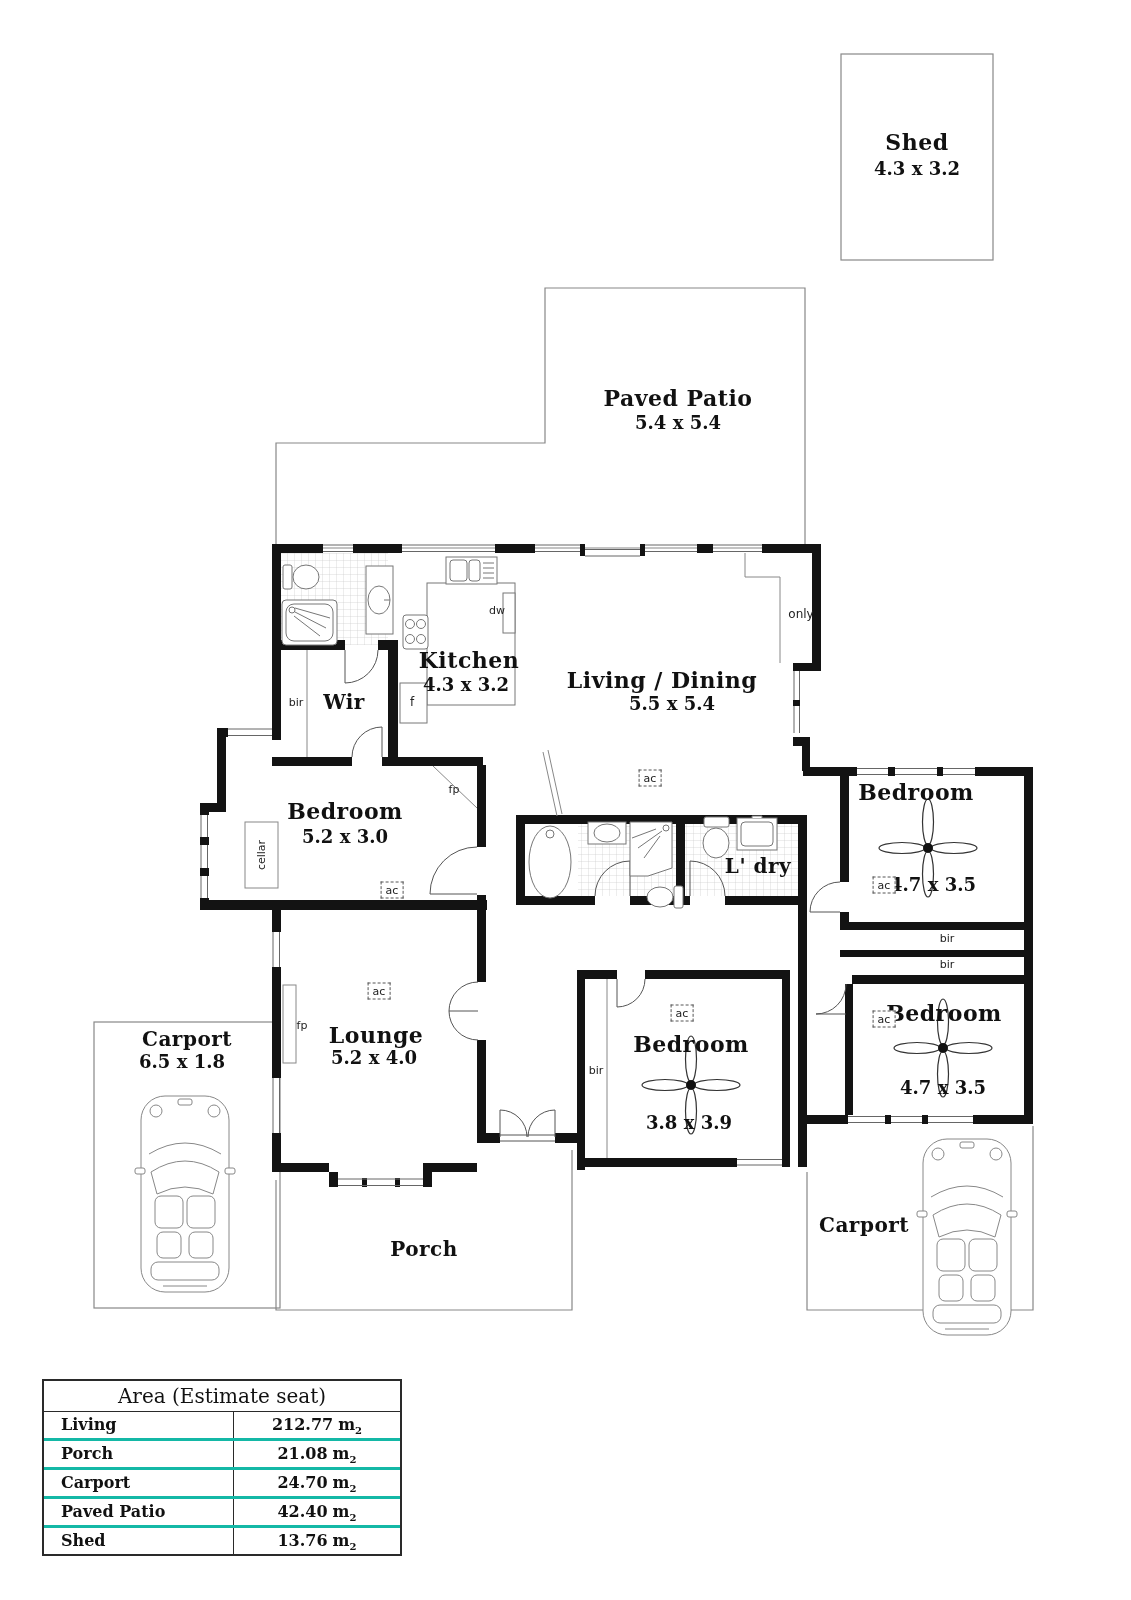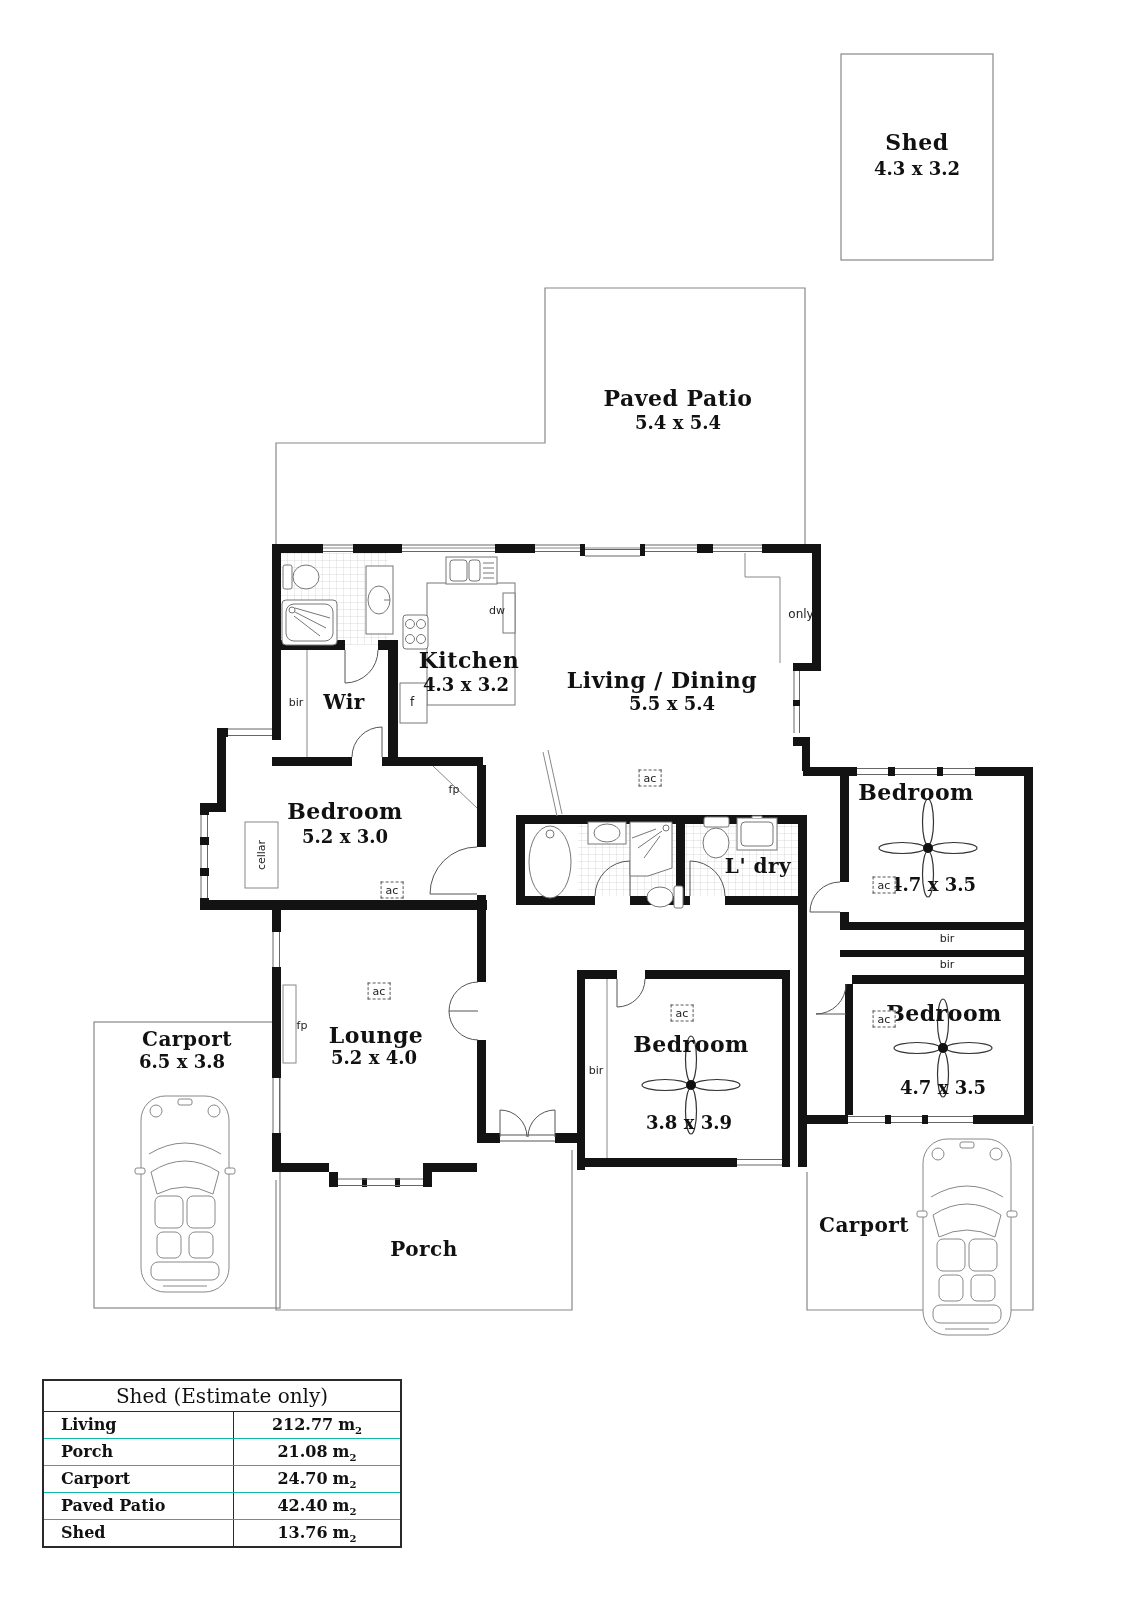--- a/index.html
+++ b/index.html
@@ -12,21 +12,21 @@
   .room-name.md{font-size:20px;}
   .room-size{font-size:18px;}
   .small{font-family:"DejaVu Sans",sans-serif;font-size:11px;font-weight:normal;color:#222;}
   .small.s12{font-size:12px;}
   .vert{transform:translate(-50%,-50%) rotate(-90deg);}
   .ac{position:absolute;transform:translate(-50%,-50%);font-family:"DejaVu Sans",sans-serif;
       font-size:11px;color:#222;border:1px dashed #555;background:#fff;padding:0 4px;line-height:15px;}
   
   .area-table{position:absolute;left:42px;top:1379px;width:356px;border:2px solid #2a2a2a;background:#fff;}
   .at-title{height:30px;line-height:30px;text-align:center;font-size:20px;border-bottom:1px solid #2a2a2a;}
-  .at-row{display:flex;height:26px;line-height:26px;border-bottom:1px solid #14b8a6;font-size:16px;font-weight:bold;}
+  .at-row{display:flex;height:26px;line-height:26px;border-bottom:3px solid #14b8a6;font-size:16px;font-weight:bold;}
   .at-row:last-child{border-bottom:none;}
   .at-label{width:190px;border-right:1px solid #2a2a2a;padding-left:17px;box-sizing:border-box;}
   .at-value{flex:1;text-align:center;}
   .at-value .unit{margin-left:5px;}
   .at-value sub{font-size:10px;}
 </style>
 </head>
 <body>
 
 <div class="stage">
@@ -319,33 +319,33 @@
 
 <div class="label room-name" style="left:376px;top:1035px">Lounge</div>
 <div class="label room-size" style="left:374px;top:1057px">5.2 x 4.0</div>
 <div class="label small" style="left:302px;top:1025px">fp</div>
 
 <div class="label room-name md" style="left:758px;top:866px">L' dry</div>
 
 <div class="label room-name md" style="left:424px;top:1249px">Porch</div>
 
 <div class="label room-name md" style="left:187px;top:1039px">Carport</div>
-<div class="label room-size" style="left:182px;top:1061px">6.5 x 3.8</div>
+<div class="label room-size" style="left:182px;top:1061px">6.5 x 1.8</div>
 
 <div class="label room-name md" style="left:864px;top:1225px">Carport</div>
 
 <div class="ac" style="left:650px;top:778px">ac</div>
 <div class="ac" style="left:392px;top:890px">ac</div>
 <div class="ac" style="left:379px;top:991px">ac</div>
 <div class="ac" style="left:682px;top:1013px">ac</div>
 <div class="ac" style="left:884px;top:885px">ac</div>
 <div class="ac" style="left:884px;top:1019px">ac</div>
 
 <div class="area-table">
-  <div class="at-title">Shed (Estimate only)</div>
+  <div class="at-title">Area (Estimate seat)</div>
   <div class="at-row">
     <div class="at-label">Living</div>
     <div class="at-value"><span>212.77</span><span class="unit">m</span><sub>2</sub></div>
   </div>
   <div class="at-row">
     <div class="at-label">Porch</div>
     <div class="at-value"><span>21.08</span><span class="unit">m</span><sub>2</sub></div>
   </div>
   <div class="at-row">
     <div class="at-label">Carport</div>

